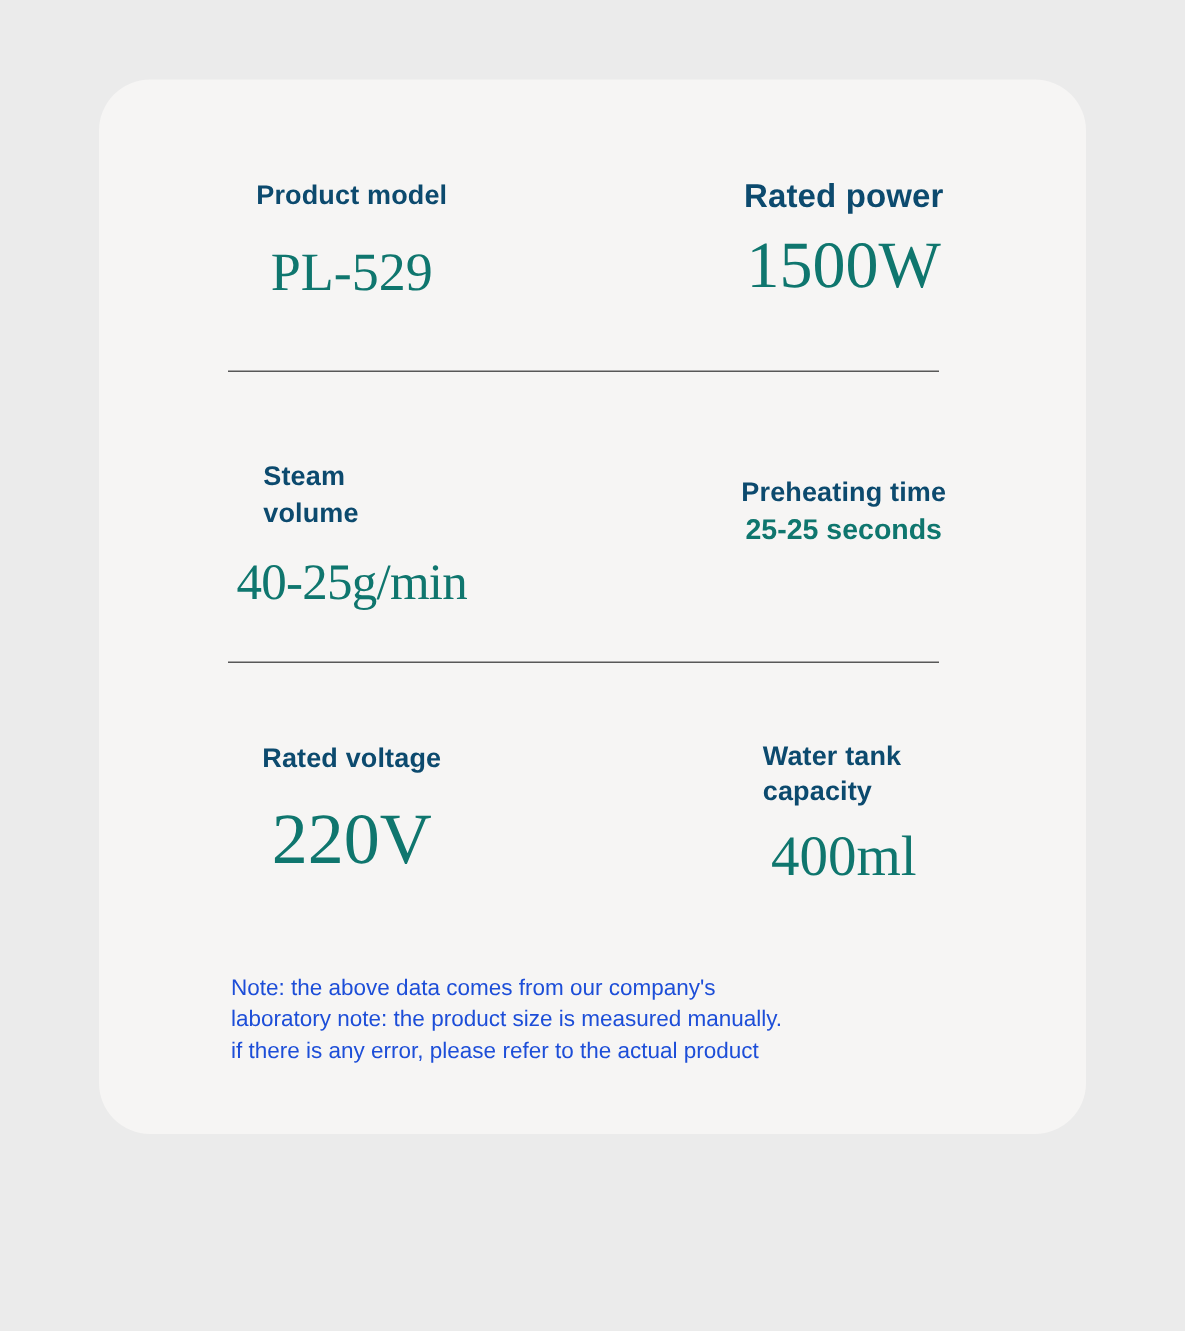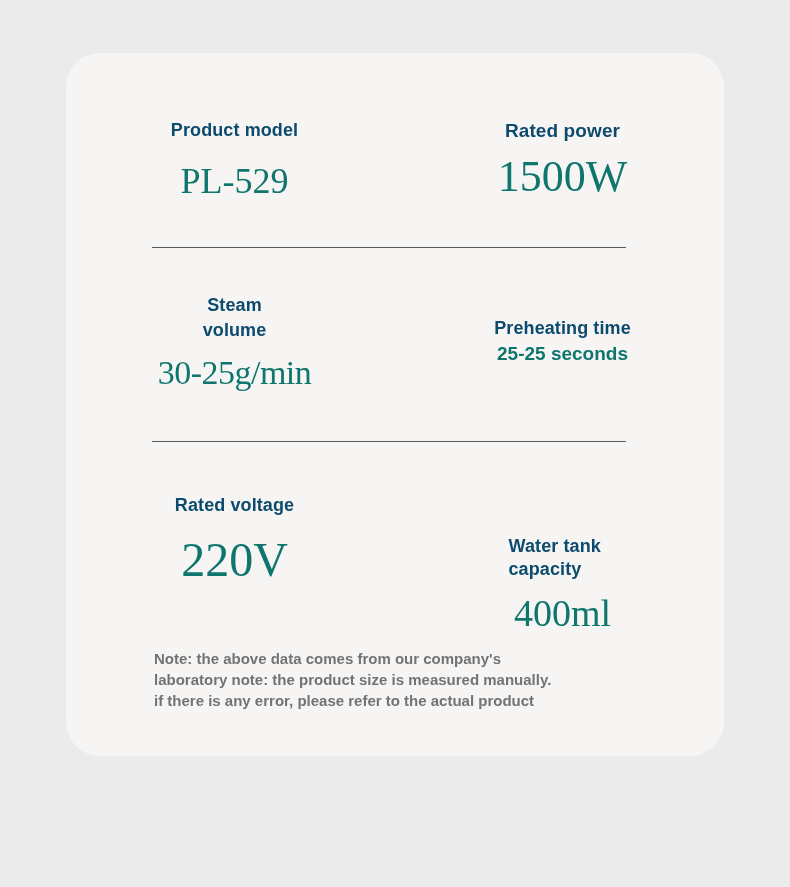--- a/index.html
+++ b/index.html
@@ -51,73 +51,73 @@
     font-size: 19px;
     font-weight: bold;
     line-height: 26px;
   }
 
   
   .row1 { position: absolute; left: 0; top: 65px; width: 100%; }
   .row1 .cell-left  { padding-left: 8px; }
   .row1 .cell-right { padding-left: 6px; }
   .row1 .cell-left .spec-label { font-size: 18px; }
-  .row1 .cell-right .spec-label { font-size: 19px; }
+  .row1 .cell-right .spec-label { font-size: 22px; }
   .row1 .cell-left .spec-value { font-size: 36px; margin-top: 16px; }
   .row1 .cell-right .spec-value { font-size: 44px; margin-top: 12px; }
 
   
   .divider {
     position: absolute;
     height: 1px;
     background: #3c3c3c;
     opacity: 0.85;
   }
   .divider-1 { left: 86px; top: 194px; width: 474px; }
   .divider-2 { left: 86px; top: 388px; width: 474px; }
 
   
   .row2 { position: absolute; left: 0; top: 240px; width: 100%; }
   .row2 .cell-left { padding-left: 8px; }
   .row2 .cell-left .spec-label {
     width: 118px;
-    margin: 0 auto;
-    text-align: center;
+    margin: 12px auto;
+    text-align: left;
     line-height: 25px;
   }
   .row2 .cell-left .spec-value {
     font-size: 34px;
     margin-top: 8px;
     letter-spacing: -0.5px;
   }
   .row2 .cell-right { padding-left: 6px; }
   .row2 .cell-right .spec-label { margin-top: 23px; }
   .row2 .cell-right .spec-value { margin-top: 0; }
 
   
   .row3 { position: absolute; left: 0; top: 440px; width: 100%; }
   .row3 .cell-left { padding-left: 8px; }
-  .row3 .cell-right { padding-left: 6px; margin-top: 42px; }
+  .row3 .cell-right { padding-left: 6px; }
   .row3 .cell-right .spec-label {
     width: 108px;
     margin: 0 auto;
     text-align: left;
     line-height: 23px;
   }
   .row3 .cell-left .spec-value { font-size: 48px; margin-top: 20px; }
   .row3 .cell-right .spec-value { font-size: 38px; margin-top: 10px; }
 
   .note {
     position: absolute;
     left: 88px;
     top: 595px;
     width: 500px;
-    color: #737373;
+    color: #1d4ed8;
     font-size: 15px;
-    font-weight: bold;
+    font-weight: normal;
     line-height: 21px;
     text-align: left;
   }
   .note-line { display: block; }
 </style>
 </head>
 <body>
 
 <div class="spec-card">
 
@@ -130,21 +130,21 @@
       <div class="spec-label">Rated power</div>
       <div class="spec-value">1500W</div>
     </div>
   </div>
 
   <div class="divider divider-1"></div>
 
   <div class="spec-row row2">
     <div class="spec-cell cell-left">
       <div class="spec-label">Steam volume</div>
-      <div class="spec-value">30-25g/min</div>
+      <div class="spec-value">40-25g/min</div>
     </div>
     <div class="spec-cell cell-right">
       <div class="spec-label">Preheating time</div>
       <div class="spec-value small">25-25 seconds</div>
     </div>
   </div>
 
   <div class="divider divider-2"></div>
 
   <div class="spec-row row3">

